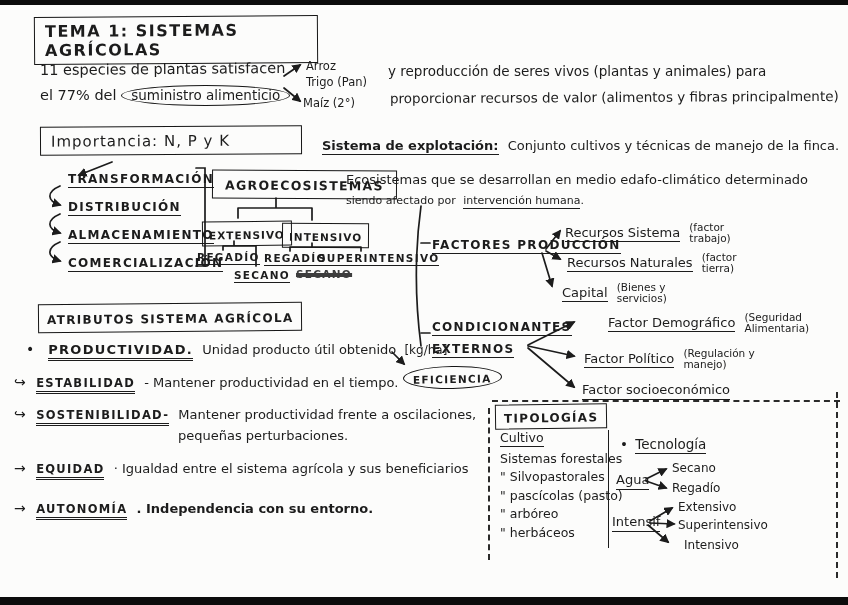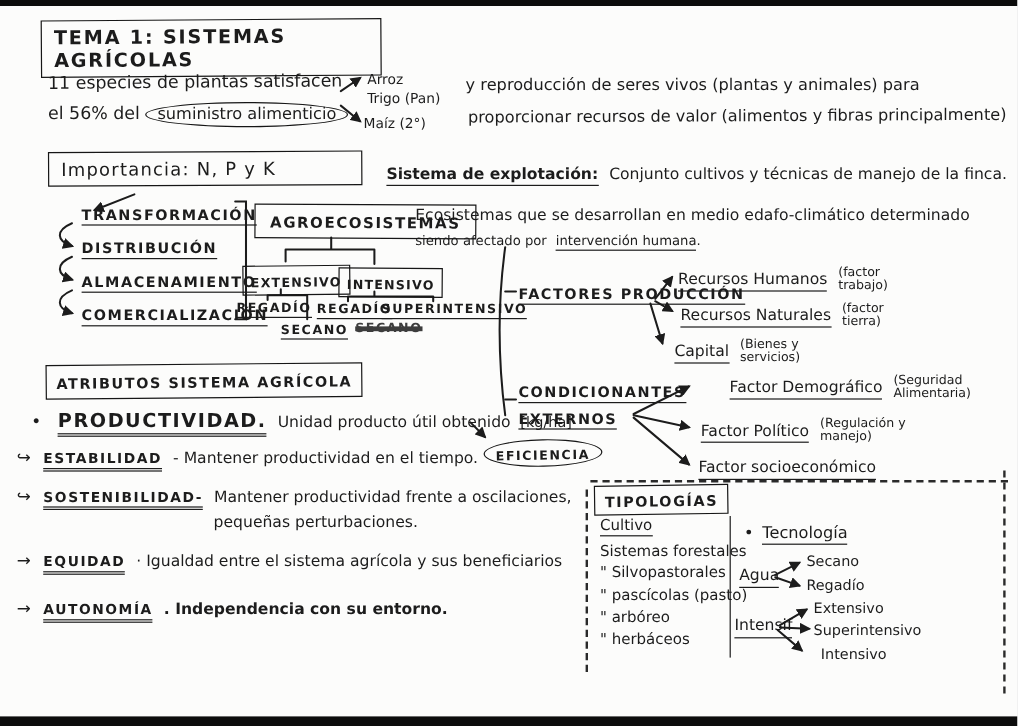--- a/index.html
+++ b/index.html
@@ -78,21 +78,21 @@
       <path d="M648,525 L668,542" marker-end="url(#ah)"></path>
     </g>
   </svg>
 
   <div class="abs box" style="left:34px;top:16px;width:262px;transform:rotate(-0.4deg);">
     <span style="font-size:16px;letter-spacing:1.5px;font-weight:bold;">TEMA 1: SISTEMAS AGRÍCOLAS</span>
   </div>
 
   <div class="abs hw" style="left:40px;top:60px;font-size:14.5px;transform:rotate(-0.5deg);">11 especies de plantas satisfacen</div>
   <div class="abs hw" style="left:40px;top:85px;font-size:14.5px;">
-    <span>el 56% del</span>
+    <span>el 77% del</span>
     <span class="oval" style="font-size:13.5px;">suministro alimenticio</span>
   </div>
 
   <div class="abs hw-sm" style="left:306px;top:60px;">Arroz</div>
   <div class="abs hw-sm" style="left:306px;top:76px;">Trigo (Pan)</div>
   <div class="abs hw-sm" style="left:303px;top:97px;">Maíz (2°)</div>
 
   <div class="abs hw" style="left:388px;top:63px;font-size:13.5px;">y reproducción de seres vivos (plantas y animales) para</div>
   <div class="abs hw" style="left:390px;top:89px;font-size:13.5px;transform:rotate(-0.3deg);">proporcionar recursos de valor (alimentos y fibras principalmente)</div>
 
@@ -126,21 +126,21 @@
   <div class="abs caps strike" style="left:296px;top:268px;font-size:10.5px;">SECANO</div>
 
   <div class="abs hw" style="left:346px;top:172px;font-size:13px;">Ecosistemas que se desarrollan en medio edafo-climático determinado</div>
   <div class="abs hw" style="left:346px;top:194px;font-size:11px;">
     <span>siendo afectado por</span>
     <span class="u" style="margin-left:4px;">intervención humana</span><span>.</span>
   </div>
 
   <div class="abs caps u" style="left:432px;top:238px;font-size:12px;">FACTORES PRODUCCIÓN</div>
   <div class="abs" style="left:565px;top:222px;">
-    <span class="hw u" style="font-size:13px;">Recursos Humanos</span>
+    <span class="hw u" style="font-size:13px;">Recursos Sistema</span>
     <span class="pnote" style="margin-left:4px;">(factor
 trabajo)</span>
   </div>
   <div class="abs" style="left:562px;top:282px;">
     <span class="hw u" style="font-size:13px;">Capital</span>
     <span class="pnote" style="margin-left:4px;">(Bienes y
 servicios)</span>
   </div>
   <div class="abs" style="left:567px;top:252px;">
     <span class="hw u" style="font-size:13px;">Recursos Naturales</span>
@@ -165,21 +165,21 @@
   <div class="abs oval" style="left:403px;top:366px;transform:rotate(-1deg);">
     <span class="caps" style="font-size:10.5px;">EFICIENCIA</span>
   </div>
 
   <div class="abs box" style="left:38px;top:303px;padding:4px 8px;transform:rotate(-0.5deg);">
     <span class="caps" style="font-size:12px;">ATRIBUTOS SISTEMA AGRÍCOLA</span>
   </div>
 
   <div class="abs hw" style="left:26px;top:341px;">
     <span class="marker">•</span>
-    <span class="caps uu" style="font-size:16px;">PRODUCTIVIDAD.</span>
+    <span class="caps uu" style="font-size:13px;">PRODUCTIVIDAD.</span>
     <span style="margin-left:5px;">Unidad producto útil obtenido</span>
     <span style="margin-left:4px;font-size:12px;">[kg/ha]</span>
   </div>
 
   <div class="abs hw" style="left:14px;top:374px;">
     <span class="marker">↪</span>
     <span class="caps uu" style="font-size:11.5px;">ESTABILIDAD</span>
     <span style="margin-left:5px;">- Mantener productividad en el tiempo.</span>
   </div>
 

